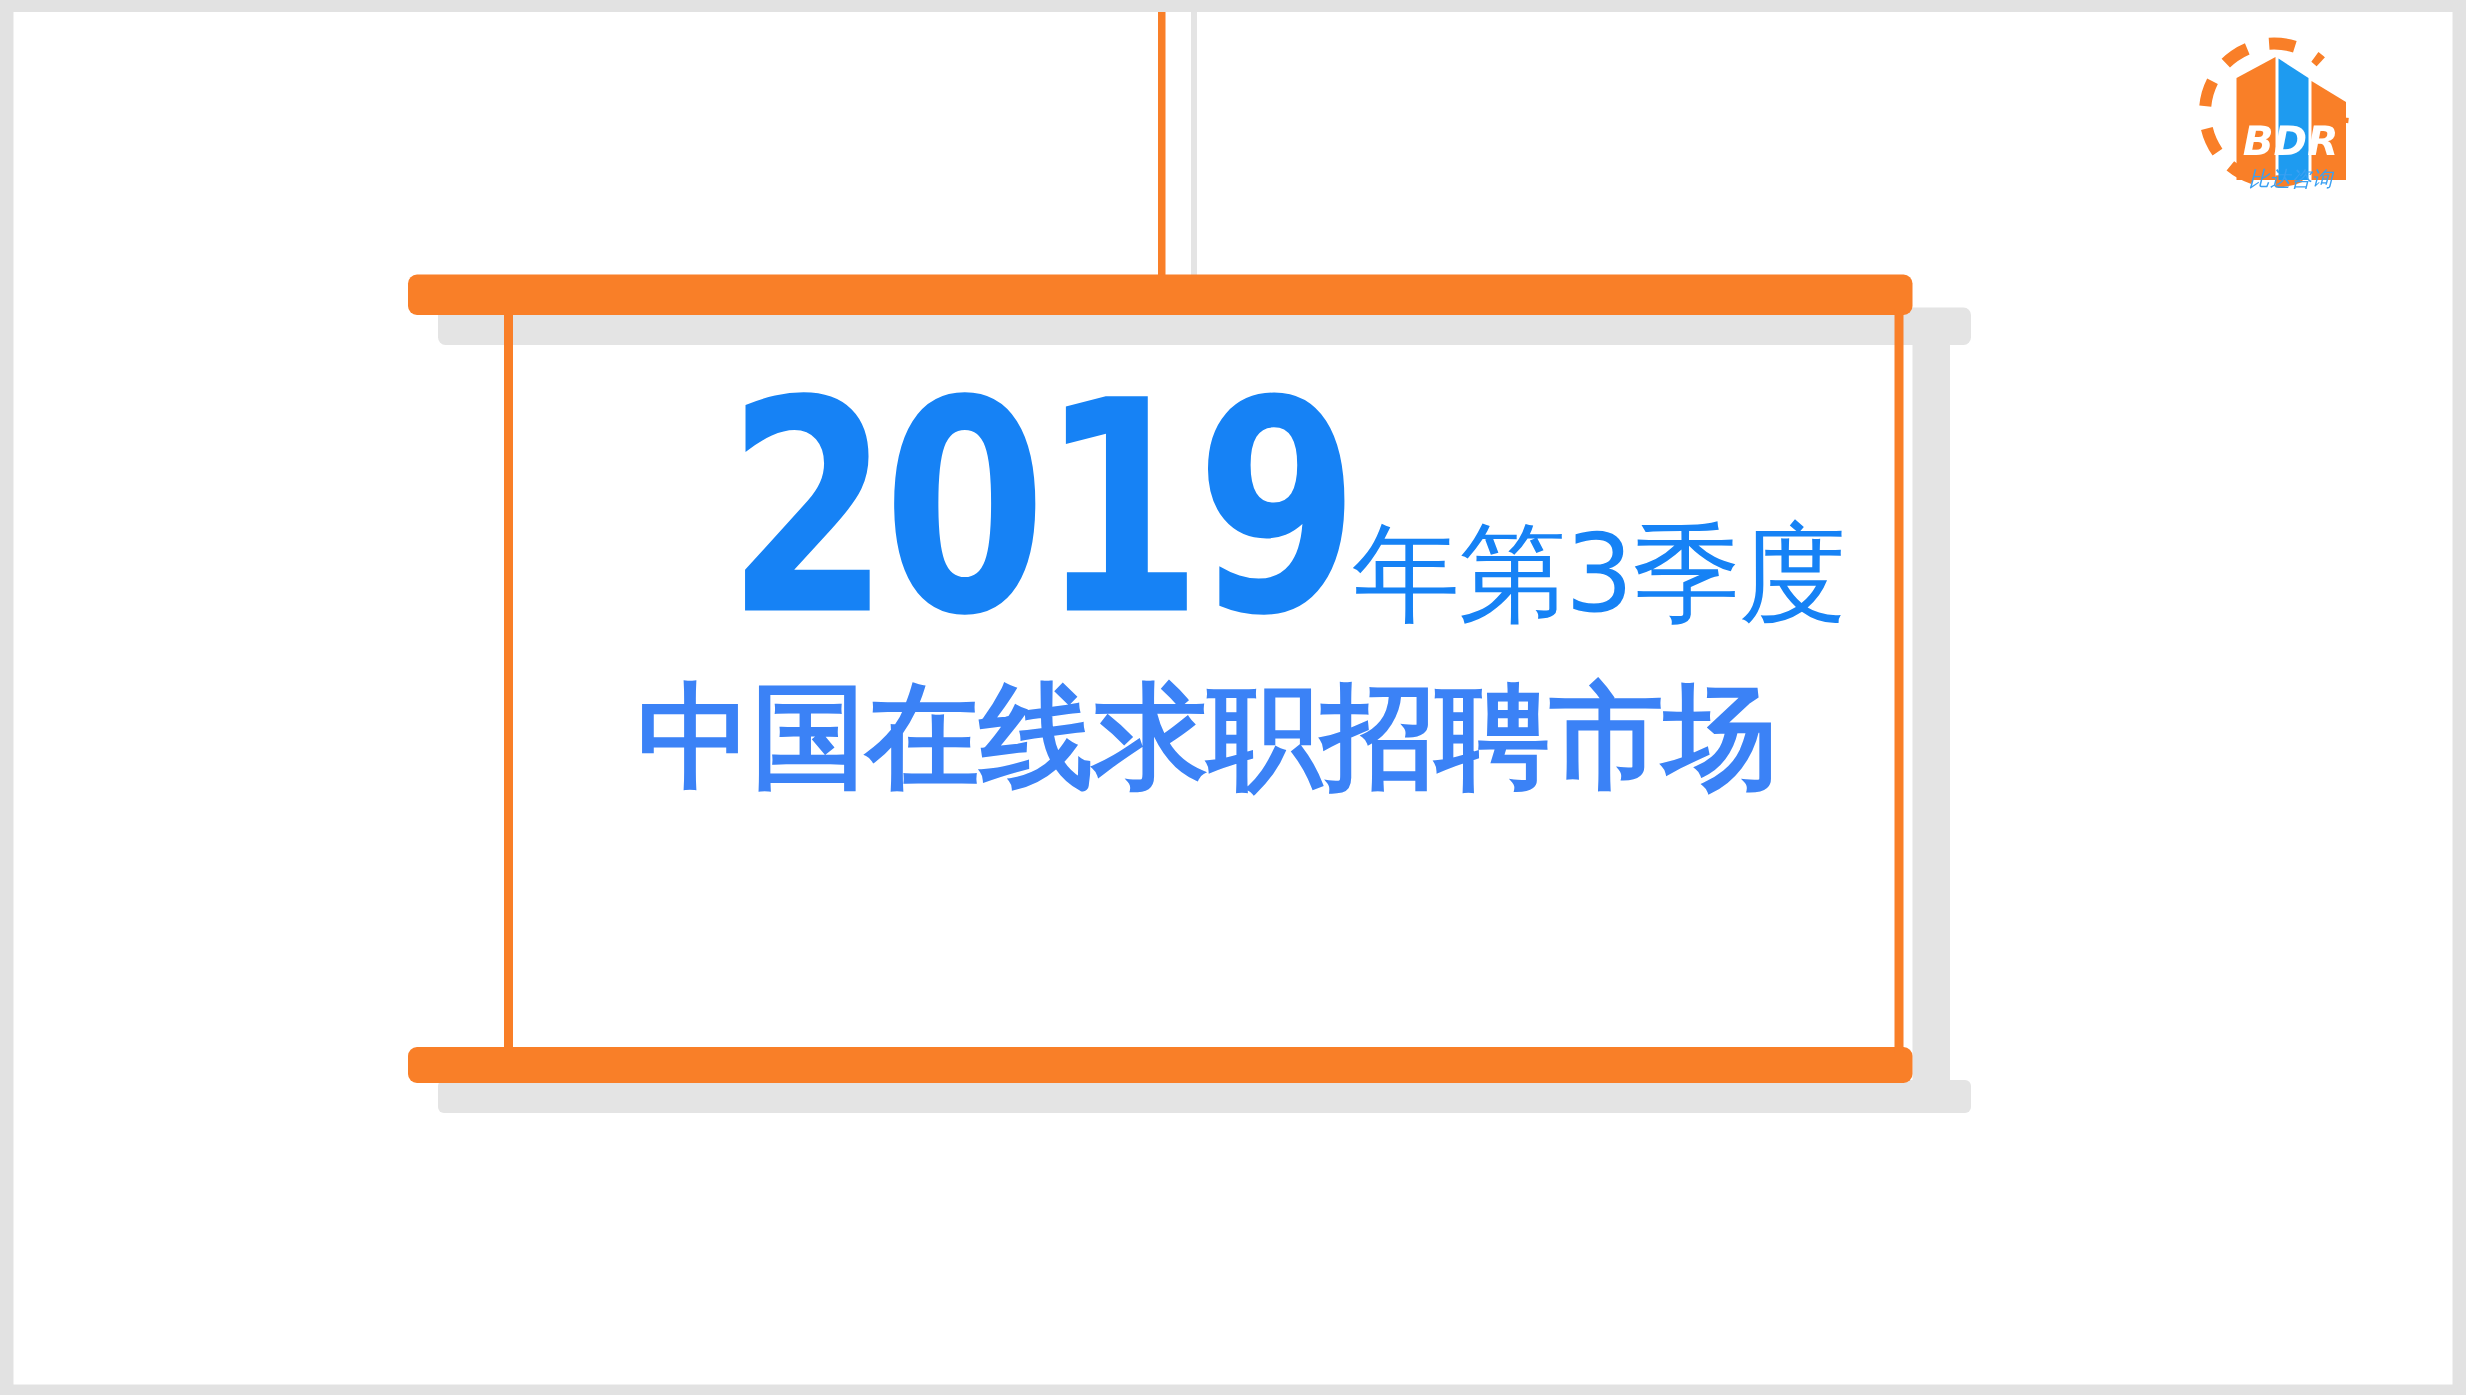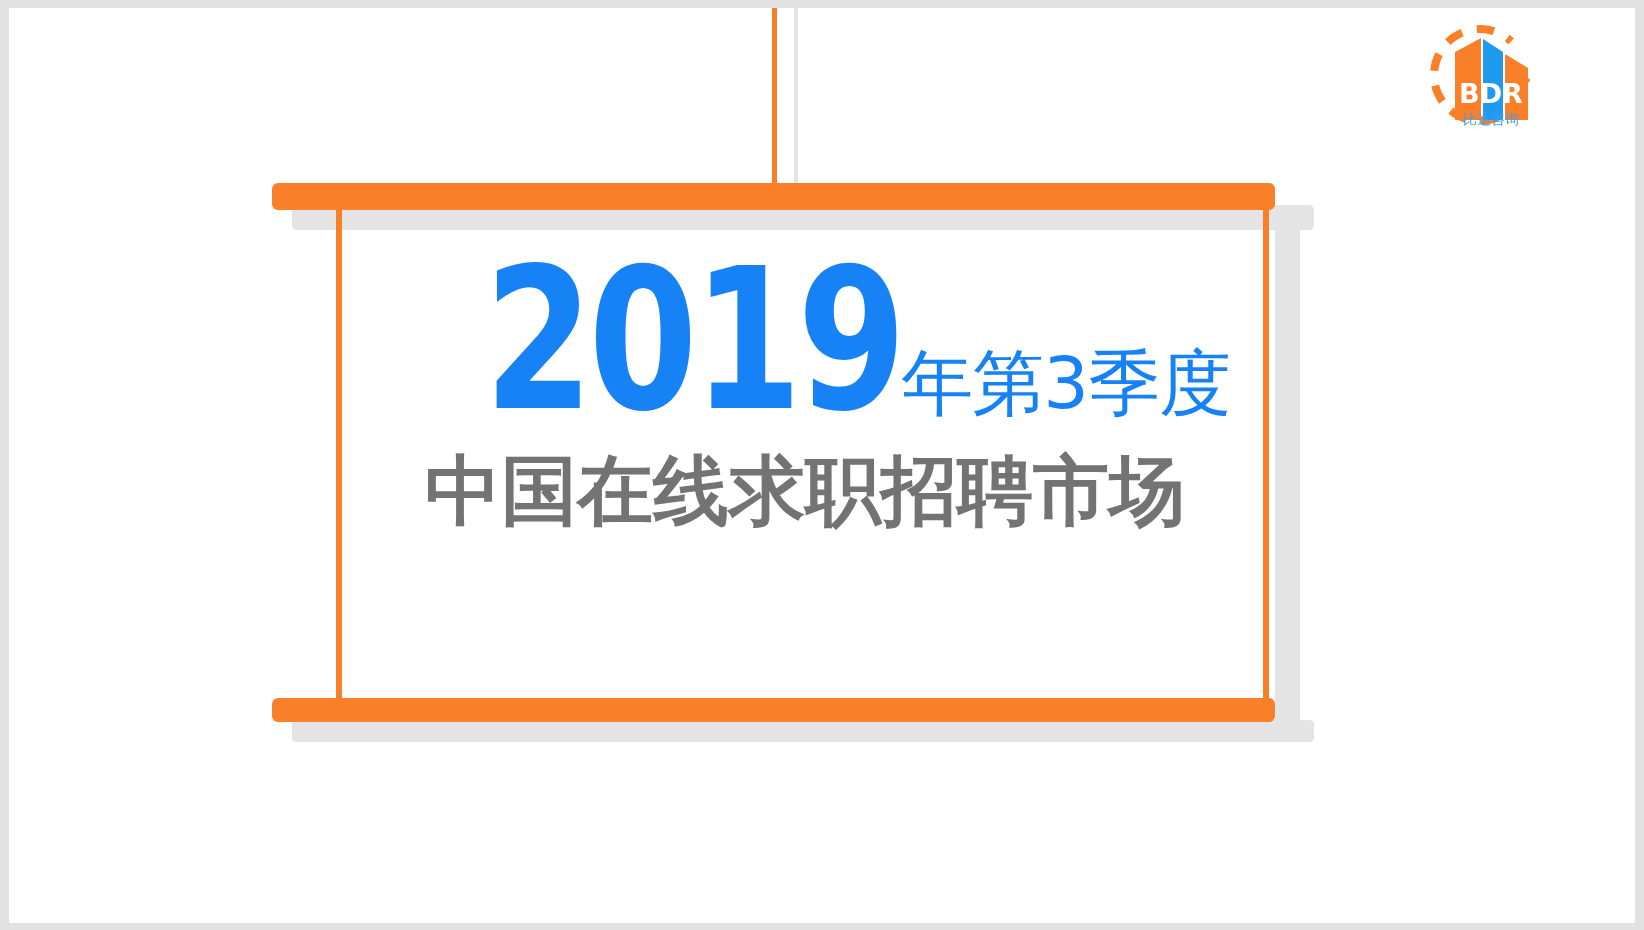--- a/index.html
+++ b/index.html
@@ -151,24 +151,25 @@
     line-height: 1.13;
     color: #fa6523;
     letter-spacing: 0px;
     margin-top: 10px;
   }
   .subtitle-line { display: block; }
 
   
   #logo {
     position: absolute;
-    left: 1416px;
+    left: 1452px;
     top: 12px;
     width: 110px;
     height: 110px;
+    font-style: italic;
   }
   #logo svg { display: block; }
 </style>
 </head>
 <body>
 
 <div id="slide-viewer" style="background: rgb(226, 226, 226);">
   <div id="slide-canvas" style="background: rgb(255, 255, 255);">
 
     <div class="hang-line" id="hang-line-orange" style="background: rgb(249, 127, 40);"></div>
@@ -180,21 +181,21 @@
 
     <div class="frame-bar" id="frame-bar-top" style="background: rgb(249, 127, 40);"></div>
     <div class="frame-bar" id="frame-bar-bottom" style="background: rgb(249, 127, 40);"></div>
     <div class="frame-post" id="frame-post-left" style="background: rgb(249, 127, 40);"></div>
     <div class="frame-post" id="frame-post-right" style="background: rgb(249, 127, 40);"></div>
 
     <div id="title-block">
       <div id="headline-year-row">
         <span id="headline-year" style="color: rgb(22, 130, 245);">2019</span><span id="headline-quarter" style="color: rgb(22, 130, 245);">年第3季度</span>
       </div>
-      <div id="subtitle" style="color: #737373;">
+      <div id="subtitle" style="color: #3b82f6;">
         <span class="subtitle-line">中国在线求职招聘市场</span>
       </div>
     </div>
 
     <div id="logo">
       <svg width="110" height="110" viewBox="0 0 110 110">
 
         <g>
           <circle cx="55" cy="55" r="46" fill="none" stroke="#f97f28" stroke-width="8" stroke-dasharray="9 8" stroke-linecap="butt" transform="rotate(145 55 55)" stroke-dashoffset="0" pathLength="100" style="stroke-dasharray:6.0 5.2;"></circle>
 

